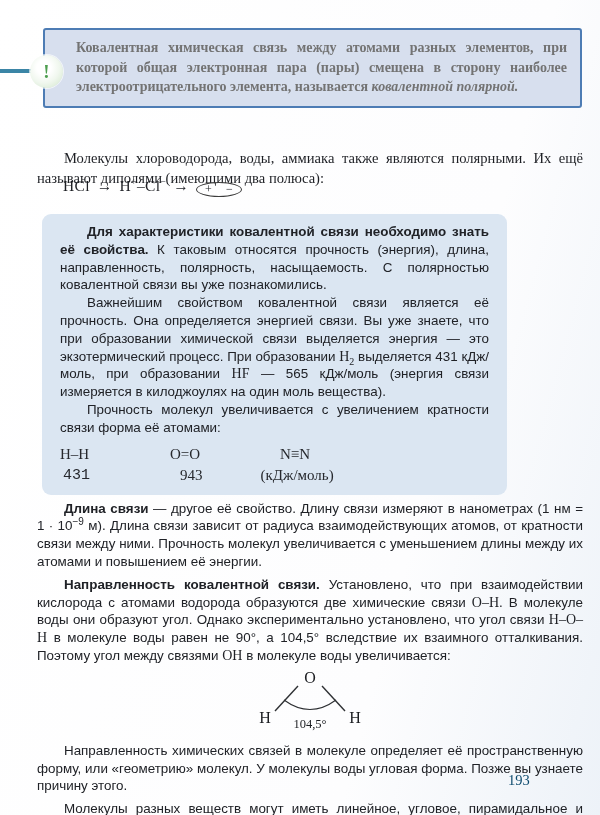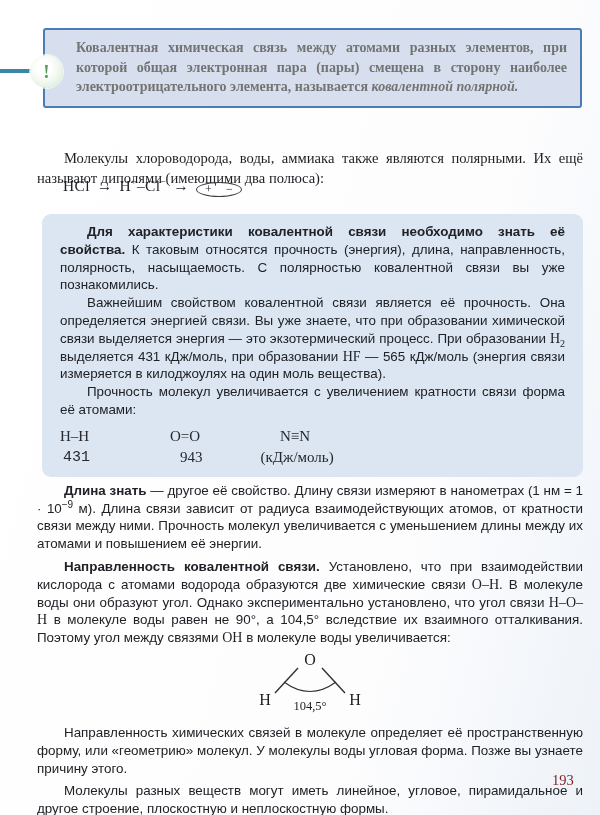--- a/index.html
+++ b/index.html
@@ -47,21 +47,21 @@
     display:inline-flex; justify-content:space-between; align-items:center;
     width:46px; height:15px; box-sizing:border-box; padding:0 8px;
     border:1.4px solid #3c3c3c; border-radius:50%;
     font-size:12px; line-height:12px; vertical-align:-2px;
   }
 
   
   .flow { position:absolute; left:37px; top:214px; width:546px; }
 
   .panel {
-    box-sizing:border-box; margin-left:5px; width:541px;
+    box-sizing:border-box; margin-left:5px; width:465px;
     background:#dbe6f2; border-radius:9px;
     padding:9px 18px 9px 18px;
     font-family:"Liberation Sans", sans-serif;
     font-size:13.4px; line-height:17.8px; text-align:justify; color:#202227;
   }
   .panel p { margin:0; text-indent:27px; }
   b, .bld { font-weight:bold; }
   .serif { font-family:"Liberation Serif", serif; font-size:14px; }
 
   .bond-table { font-family:"Liberation Serif", serif; font-size:15px; color:#26282d; margin-top:7px; }
@@ -74,22 +74,22 @@
   .para-sans {
     font-family:"Liberation Sans", sans-serif;
     font-size:13.4px; line-height:17.8px; text-align:justify; text-indent:27px;
     color:#202227; margin:5px 0 0 0;
   }
 
   .water-figure { margin:2px 0 0 0; text-align:center; }
   .water-figure svg { display:inline-block; }
 
   .page-number {
-    position:absolute; left:552px; top:772px;
-    font-size:14.5px; color:#7f1d1d; font-family:"Liberation Serif", serif;
+    position:absolute; left:508px; top:772px;
+    font-size:14.5px; color:#0c4a6e; font-family:"Liberation Serif", serif;
   }
 </style>
 </head>
 <body>
 
 <div class="accent-line"></div>
 
 <div class="def-box">
   <span>Ковалентная химическая связь между атомами разных элементов, при которой общая электронная пара (пары) смещена в сторону наиболее электроотрицательного элемента, называется </span><em>ковалентной полярной.</em>
 </div>
@@ -121,21 +121,21 @@
         <span class="bond-cell">N≡N</span>
       </div>
       <div class="bond-row">
         <span class="bond-val">431</span>
         <span class="bond-val3">943</span>
         <span class="bond-unit">(кДж/моль)</span>
       </div>
     </div>
   </div>
 
-  <p class="para-sans"><span class="bld">Длина знать</span><span> — другое её свойство. Длину связи измеряют в нанометрах (1 нм = 1 · 10</span><span class="chsup">−9</span><span> м). Длина связи зависит от радиуса взаимодействующих атомов, от кратности связи между ними. Прочность молекул увеличивается с уменьшением длины между их атомами и повышением её энергии.</span></p>
+  <p class="para-sans"><span class="bld">Длина связи</span><span> — другое её свойство. Длину связи измеряют в нанометрах (1 нм = 1 · 10</span><span class="chsup">−9</span><span> м). Длина связи зависит от радиуса взаимодействующих атомов, от кратности связи между ними. Прочность молекул увеличивается с уменьшением длины между их атомами и повышением её энергии.</span></p>
 
   <p class="para-sans"><span class="bld">Направленность ковалентной связи.</span><span> Установлено, что при взаимодействии кислорода с атомами водорода образуются две химические связи </span><span class="serif">O–H</span><span>. В молекуле воды они образуют угол. Однако экспериментально установлено, что угол связи </span><span class="serif">H–O–H</span><span> в молекуле воды равен не 90°, а 104,5° вследствие их взаимного отталкивания. Поэтому угол между связями </span><span class="serif">OH</span><span> в молекуле воды увеличивается:</span></p>
 
   <div class="water-figure">
     <svg width="150" height="66" viewBox="0 0 150 66" xmlns="http://www.w3.org/2000/svg">
       <text x="75" y="16" text-anchor="middle" font-family="Liberation Serif, serif" font-size="16" fill="#1c1e22">O</text>
       <line x1="63" y1="19" x2="40" y2="44" stroke="#2e3033" stroke-width="1.4"></line>
       <line x1="87" y1="19" x2="110" y2="44" stroke="#2e3033" stroke-width="1.4"></line>
       <path d="M 49 33 Q 75 52 101 33" fill="none" stroke="#2e3033" stroke-width="1.1"></path>
       <text x="30" y="56" text-anchor="middle" font-family="Liberation Serif, serif" font-size="16" fill="#1c1e22">H</text>

